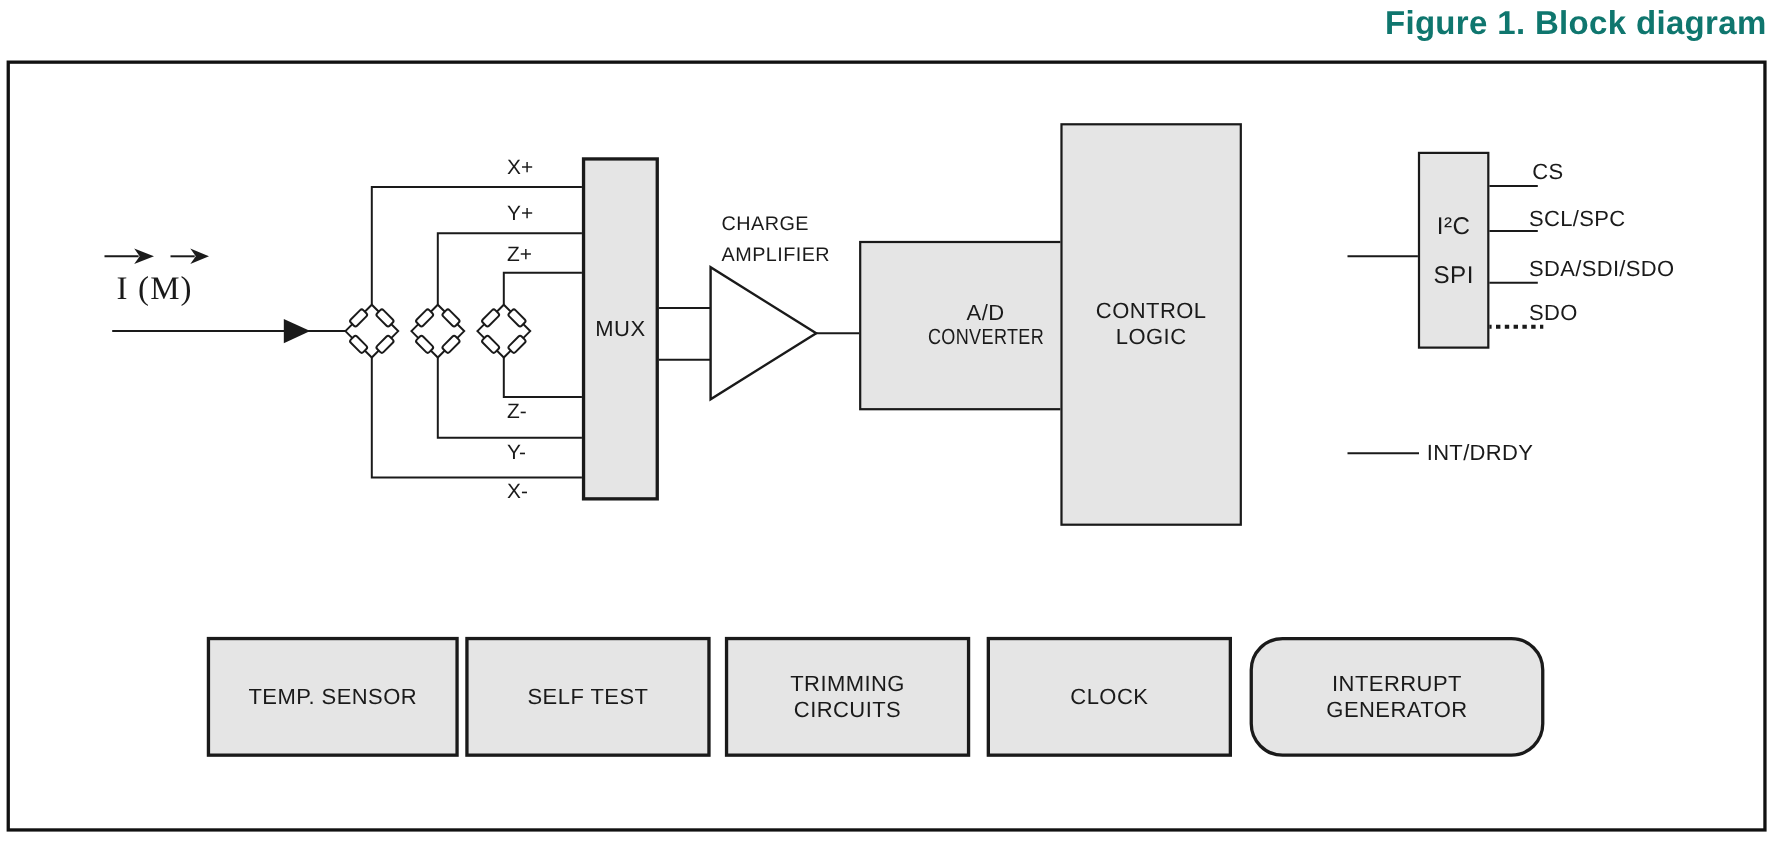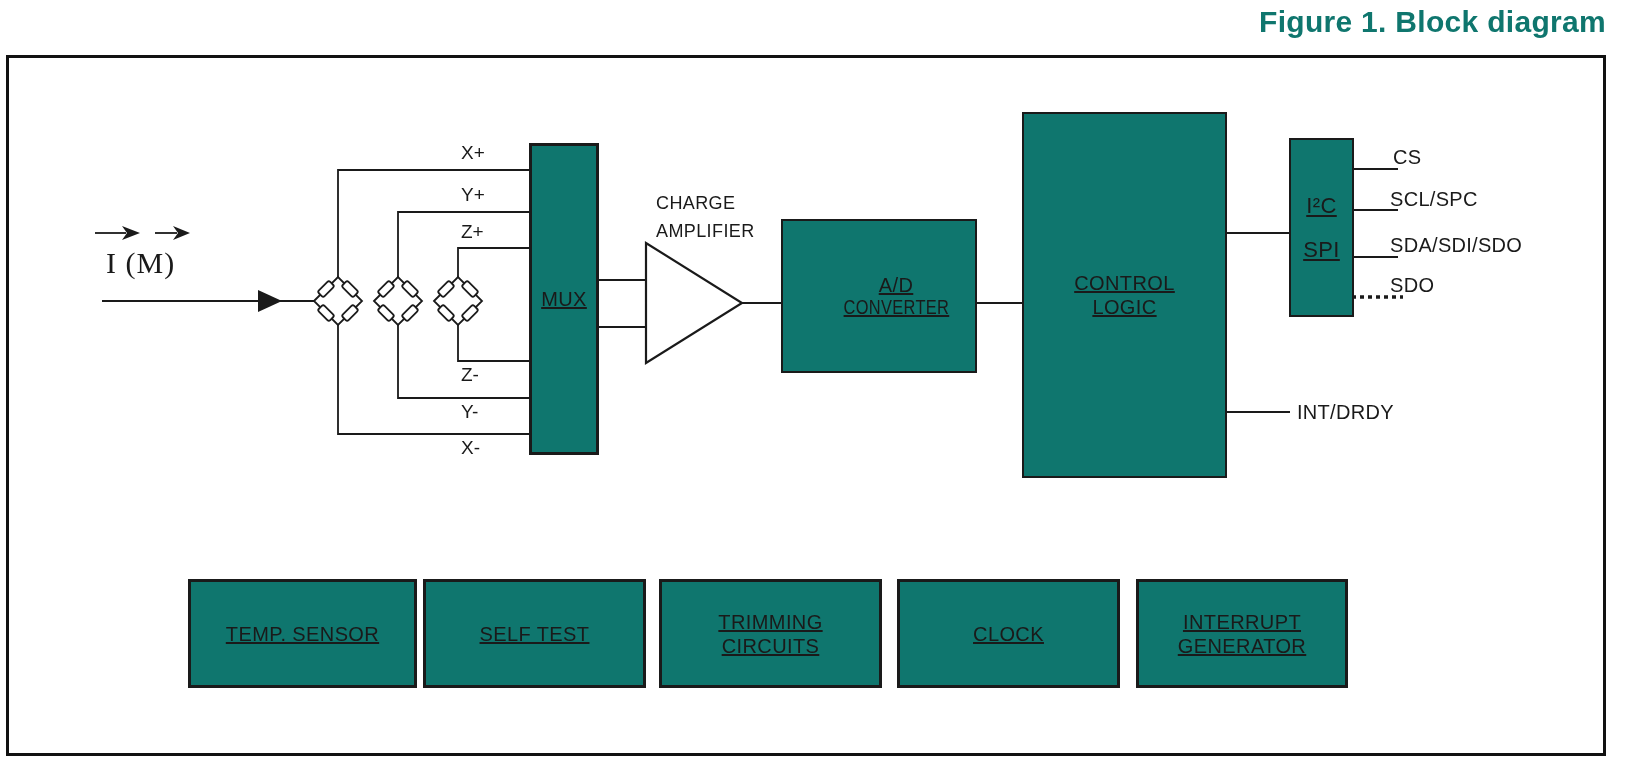--- a/index.html
+++ b/index.html
@@ -10,23 +10,23 @@
   .title {
     position:absolute; left:0; top:5px; width:1606px; text-align:right;
     font-size:30px; font-weight:bold; letter-spacing:0.3px; color:#0f766e;
   }
   .frame {
     position:absolute; left:6px; top:55px; width:1600px; height:701px;
     border:3px solid #111; box-sizing:border-box; background:transparent;
   }
   svg.linework { position:absolute; left:0; top:0; }
   .box {
-    position:absolute; box-sizing:border-box; background:#0f766e; border:2.5px solid #1a1a1a;
+    position:absolute; box-sizing:border-box; background:#e5e5e5; border:2.5px solid #1a1a1a;
     display:flex; flex-direction:column; align-items:center; justify-content:center;
-    text-align:center; font-size:20px; letter-spacing:0.4px; line-height:24px; color:#1a1a1a;text-decoration:underline;
+    text-align:center; font-size:20px; letter-spacing:0.4px; line-height:24px; color:#1a1a1a;
   }
   .lbl { position:absolute; white-space:nowrap; color:#1a1a1a; }
   .io-lbl { font-size:19px; }
   .pin-lbl { font-size:20px; letter-spacing:0.3px; }
   .serif { font-family:"Liberation Serif", serif; font-size:30px; letter-spacing:1px; }
   .condensed { display:inline-block; transform:scaleX(0.82); transform-origin:center; }
   .pre { white-space:pre-line; }
   .iface-line { display:block; }
 </style>
 </head>
@@ -126,21 +126,21 @@
   <div class="lbl" style="left:656px; top:189px; font-size:18px; line-height:28px; letter-spacing:0.4px;">
     <span style="display:block;">CHARGE</span>
     <span style="display:block;">AMPLIFIER</span>
   </div>
 
   <div class="box" style="left:781px; top:219px; width:196px; height:154px; border-width:2px; line-height:22px;padding-left:34px;">
     <span>A/D</span>
     <span class="condensed">CONVERTER</span>
   </div>
 
-  <div class="box" style="left:1022px; top:112px; width:205px; height:366px; border-width:2.5px;text-align:center;">
+  <div class="box" style="left:964px; top:112px; width:165px; height:366px; border-width:2.5px;text-align:center;">
     <span>CONTROL</span>
     <span>LOGIC</span>
   </div>
 
   <div class="box" style="left:1289px; top:138px; width:65px; height:179px; border-width:2.5px; font-size:22px; gap:20px;">
     <span class="iface-line">I²C</span>
     <span class="iface-line">SPI</span>
   </div>
 
   <div class="lbl pin-lbl" style="left:1393px; top:146px;">CS</div>
@@ -155,18 +155,18 @@
   <div class="box pre" style="left:423px; top:579px; width:223px; height:109px; border-width:3px;text-align:right;">
     <span class="pre">SELF TEST</span>
   </div>
   <div class="box pre" style="left:659px; top:579px; width:223px; height:109px; border-width:3px;">
     <span class="pre">TRIMMING
 CIRCUITS</span>
   </div>
   <div class="box pre" style="left:897px; top:579px; width:223px; height:109px; border-width:3px;">
     <span class="pre">CLOCK</span>
   </div>
-  <div class="box pre" style="left:1136px; top:579px; width:212px; height:109px; border-width:3px;">
+  <div class="box pre" style="left:1136px; top:579px; width:268px; height:109px; border-width:3px;border-radius:30px;">
     <span class="pre">INTERRUPT
 GENERATOR</span>
   </div>
 
 </div>
 
 </body></html>

